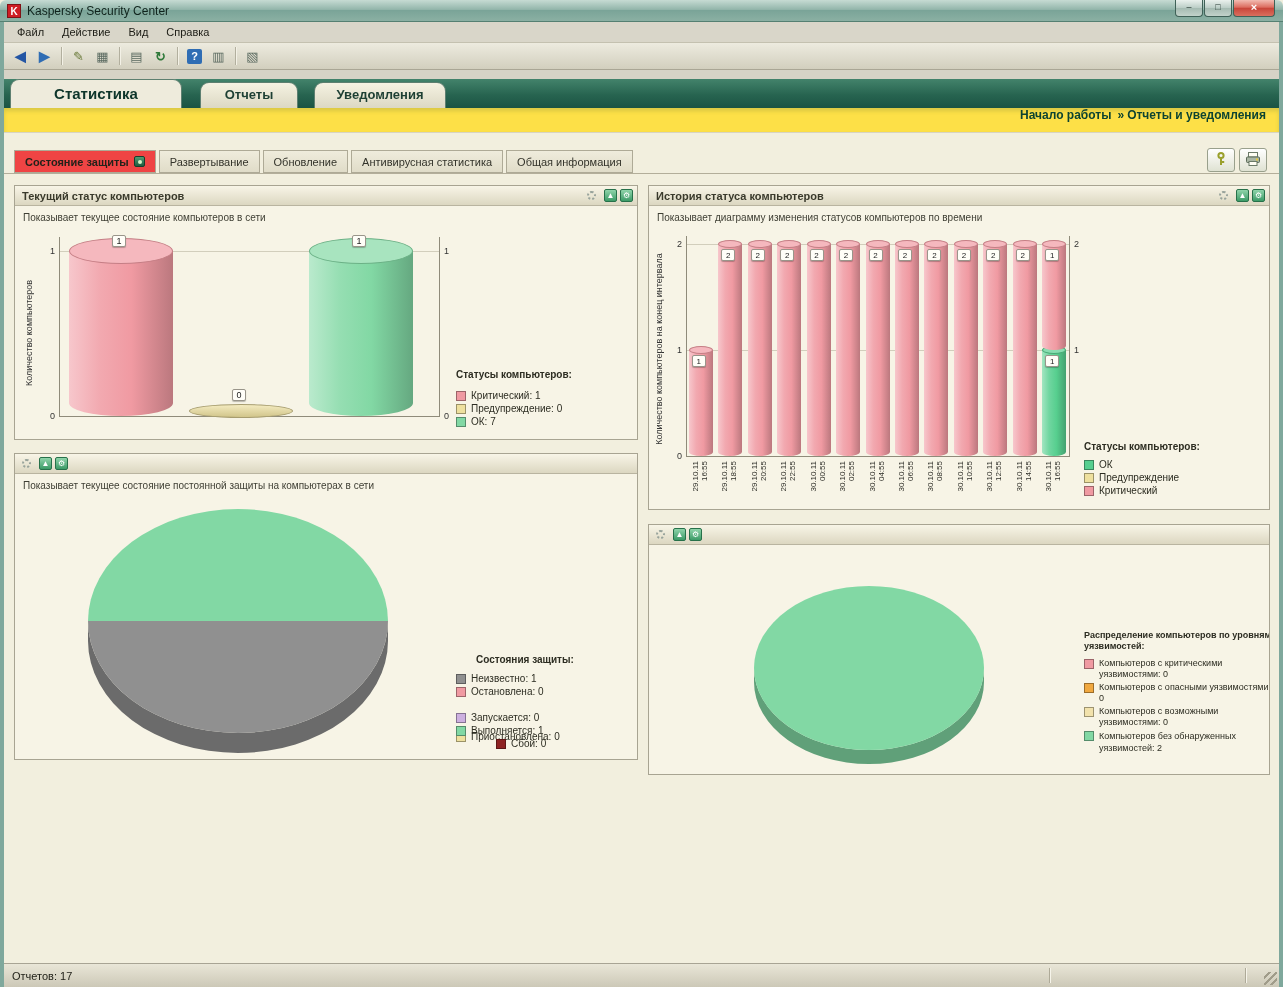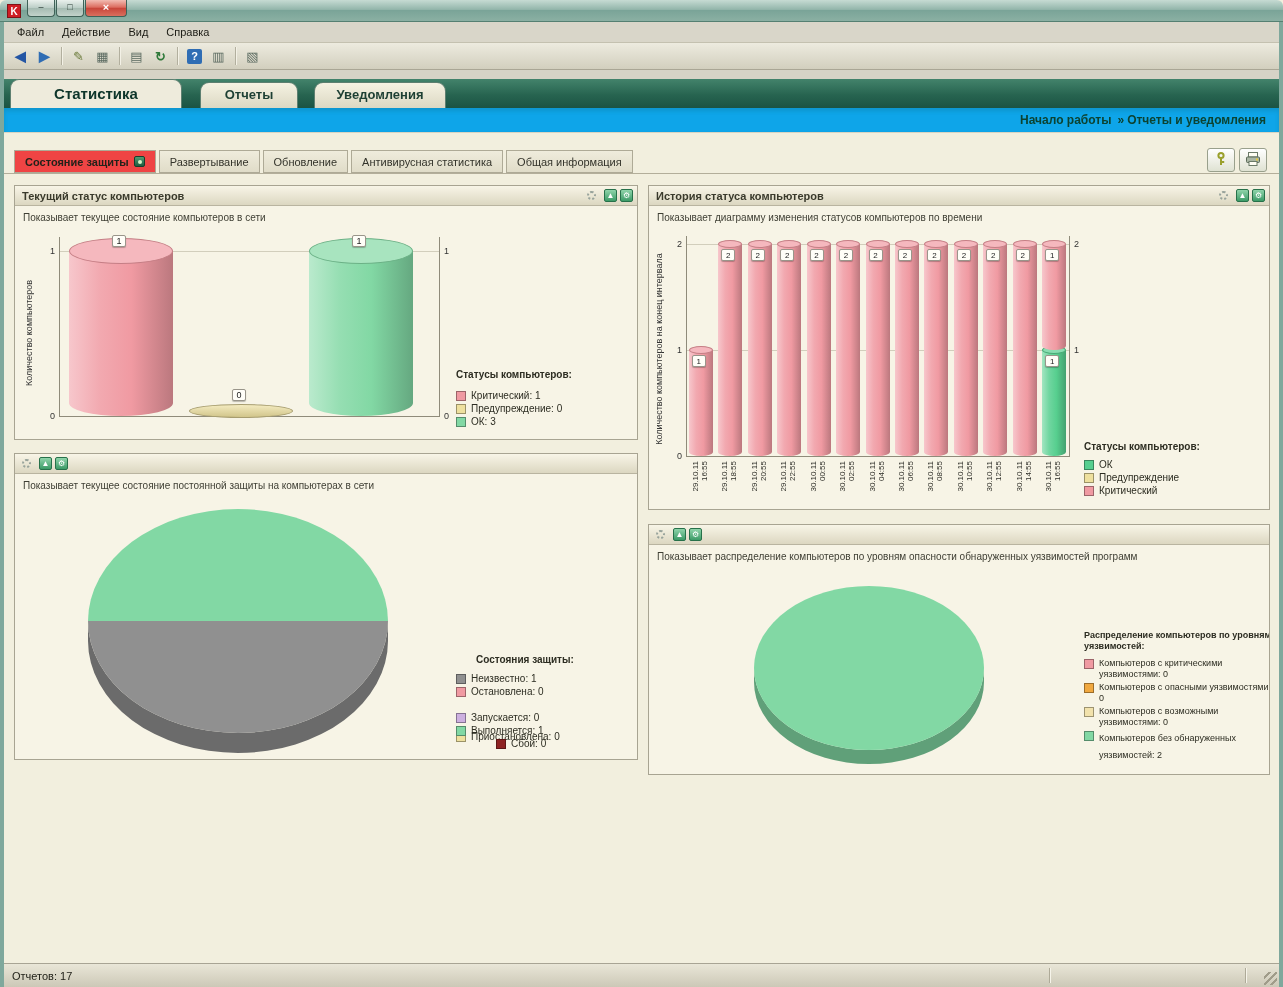--- a/index.html
+++ b/index.html
@@ -24,21 +24,21 @@
   .tb-btn { min-width:23px; height:22px; border:1px solid transparent; border-radius:2px; display:flex; align-items:center; justify-content:center; font-size:13px; background:transparent; }
   .tb-sep { width:1px; height:18px; background:#b2af9e; box-shadow:1px 0 0 #f3f1e6; margin:0 4px; }
 
   
   .tabstrip { position:relative; height:38px; background:#d6d3c6; }
   .greenband { position:absolute; left:0; right:0; bottom:0; height:29px; background:linear-gradient(180deg,#43836b 0%,#276450 55%,#1b5343 100%); }
   .tab { position:absolute; bottom:0; background:linear-gradient(180deg,#f5f2e2,#dcd8c3); border:1px solid #5d7f70; border-bottom:none; border-radius:9px 9px 0 0; text-align:center; color:#1d3f33; font-weight:bold; cursor:default; }
   .tab.active { background:#eeebdc; color:#0d352a; z-index:2; }
 
   
-  .crumbrow { height:25px; background:#0ea5e9; border-bottom:1px solid #d8d4c2; box-shadow:inset 0 3px 4px rgba(15,60,45,0.15); display:flex; align-items:center; justify-content:flex-end; padding-right:13px; font-size:12px; font-weight:bold; color:#0c4331; }
+  .crumbrow { height:25px; background:#fde047; border-bottom:1px solid #d8d4c2; box-shadow:inset 0 3px 4px rgba(15,60,45,0.15); display:flex; align-items:flex-start; justify-content:flex-end; padding-right:13px; font-size:12px; font-weight:bold; color:#0c4331; }
   .crumb-link { cursor:pointer; }
   .crumb-sep { margin:0 3px 0 6px; }
   .spacer { height:17px; background:#f2efde; }
 
   
   .subtabrow { position:relative; height:24px; border-bottom:1px solid #b3ae9a; display:flex; align-items:flex-end; padding-left:10px; background:#f2efde; }
   .subtab { display:inline-flex; align-items:center; gap:5px; margin-right:3px; padding:0 10px; height:23px; border:1px solid #aeaa96; background:linear-gradient(180deg,#efecdc,#e0dcc8); font-size:11px; color:#33332a; cursor:default; }
   .subtab.active { background:#ef4444; font-weight:bold; color:#22221a; }
   .subtab-badge { width:11px; height:11px; border-radius:2px; background:linear-gradient(180deg,#4f9b72,#1f5c40); border:1px solid #143f2c; display:inline-block; position:relative; }
   .subtab-badge:after { content:""; position:absolute; left:3px; top:3px; width:4px; height:4px; background:#d8f2c8; border-radius:50%; }
@@ -58,20 +58,21 @@
   .statusbar { position:relative; height:24px; background:linear-gradient(180deg,#e9e6d7,#ccc8b7); border-top:1px solid #a8a494; display:flex; align-items:center; padding-left:8px; font-size:11px; color:#23231b; }
   .sb-sep { position:absolute; top:4px; bottom:4px; width:1px; background:#aeaa98; box-shadow:1px 0 0 #f6f4ea; }
   .grip { position:absolute; right:2px; bottom:2px; width:13px; height:13px; background:repeating-linear-gradient(135deg, transparent 0 3px, #a09c8a 3px 5px); }
 </style>
 </head>
 <body>
 
 <div class="window">
   <div class="titlebar">
     <div class="app-icon">K</div>
+    <div class="title">Kaspersky Security Center</div>
     <div class="win-btns">
       <div class="win-btn">–</div>
       <div class="win-btn">□</div>
       <div class="win-btn close">×</div>
     </div>
   </div>
 
   <div class="frame">
     <div class="menubar" id="menubar">
         <div class="menu-item">Файл</div>
@@ -196,21 +197,21 @@
             <div class="leg-row" style="position: absolute; left: 441px; top: 166px; display: flex; align-items: center;">
               <div class="sw" style="width: 10px; height: 10px; flex: 0 0 10px; margin-right: 5px; margin-top: 0px; background: rgb(240, 154, 162); border: 1px solid rgb(156, 100, 105);"></div>
               <span style="font-size: 10px; line-height: 12px; color: rgb(45, 45, 34); white-space: nowrap;">Критический: 1</span>
             </div>
             <div class="leg-row" style="position: absolute; left: 441px; top: 179px; display: flex; align-items: center;">
               <div class="sw" style="width: 10px; height: 10px; flex: 0 0 10px; margin-right: 5px; margin-top: 0px; background: rgb(238, 224, 158); border: 1px solid rgb(155, 146, 103);"></div>
               <span style="font-size: 10px; line-height: 12px; color: rgb(45, 45, 34); white-space: nowrap;">Предупреждение: 0</span>
             </div>
             <div class="leg-row" style="position: absolute; left: 441px; top: 192px; display: flex; align-items: center;">
               <div class="sw" style="width: 10px; height: 10px; flex: 0 0 10px; margin-right: 5px; margin-top: 0px; background: rgb(130, 216, 164); border: 1px solid rgb(85, 140, 107);"></div>
-              <span style="font-size: 10px; line-height: 12px; color: rgb(45, 45, 34); white-space: nowrap;">ОК: 3</span>
+              <span style="font-size: 10px; line-height: 12px; color: rgb(45, 45, 34); white-space: nowrap;">ОК: 7</span>
             </div>
           </div>
       </div>
 
       <div class="panel" id="panel-1" style="left:10px; top:279px; width:624px; height:307px;">
         <div class="panel-h">
           <span class="spinner"></span>
           <button class="ph-btn"><span>▲</span></button>
           <button class="ph-btn"><span>⚙</span></button>
         </div>
@@ -352,42 +353,41 @@
             </div>
           </div>
       </div>
 
       <div class="panel" id="panel-3" style="left:644px; top:350px; width:622px; height:251px;">
         <div class="panel-h">
           <span class="spinner"></span>
           <button class="ph-btn"><span>▲</span></button>
           <button class="ph-btn"><span>⚙</span></button>
         </div>
-        <div class="panel-sub">Показывает распределение компьютеров по уровням опасности обнаруженных уязвимостей программ</div>
         <div class="chart-area" id="chart-3">
             <svg style="position:absolute;left:0;top:0;width:100%;height:100%;overflow:visible;">
               <path d="M 335 105 A 115 82 0 0 1 105 105 L 105 119.0 A 115 82 0 0 0 335 119.0 Z" fill="rgb(96,160,121)"></path>
               <ellipse cx="220" cy="105" rx="115" ry="82" fill="#82d8a4"></ellipse>
             </svg>
             <div class="leg-title" style="position: absolute; left: 435px; top: 67px; font-size: 9px; font-weight: bold; color: rgb(45, 45, 34); width: 205px; line-height: 11px; white-space: normal;">Распределение компьютеров по уровням уязвимостей:</div>
             <div class="leg-row" style="position: absolute; left: 435px; top: 95px; display: flex; align-items: flex-start;">
               <div class="sw" style="width: 10px; height: 10px; flex: 0 0 10px; margin-right: 5px; margin-top: 1px; background: rgb(240, 154, 162); border: 1px solid rgb(156, 100, 105);"></div>
               <span style="font-size: 9px; line-height: 11px; color: rgb(45, 45, 34); width: 178px; white-space: normal;">Компьютеров с критическими уязвимостями: 0</span>
             </div>
             <div class="leg-row" style="position: absolute; left: 435px; top: 119px; display: flex; align-items: flex-start;">
               <div class="sw" style="width: 10px; height: 10px; flex: 0 0 10px; margin-right: 5px; margin-top: 1px; background: rgb(240, 168, 64); border: 1px solid rgb(156, 109, 42);"></div>
               <span style="font-size: 9px; line-height: 11px; color: rgb(45, 45, 34); width: 178px; white-space: normal;">Компьютеров с опасными уязвимостями: 0</span>
             </div>
             <div class="leg-row" style="position: absolute; left: 435px; top: 143px; display: flex; align-items: flex-start;">
               <div class="sw" style="width: 10px; height: 10px; flex: 0 0 10px; margin-right: 5px; margin-top: 1px; background: rgb(242, 226, 172); border: 1px solid rgb(157, 147, 112);"></div>
               <span style="font-size: 9px; line-height: 11px; color: rgb(45, 45, 34); width: 178px; white-space: normal;">Компьютеров с возможными уязвимостями: 0</span>
             </div>
             <div class="leg-row" style="position: absolute; left: 435px; top: 167px; display: flex; align-items: flex-start;">
               <div class="sw" style="width: 10px; height: 10px; flex: 0 0 10px; margin-right: 5px; margin-top: 1px; background: rgb(130, 216, 164); border: 1px solid rgb(85, 140, 107);"></div>
-              <span style="font-size: 9px; line-height: 17px; color: rgb(45, 45, 34); width: 178px; white-space: normal;">Компьютеров без обнаруженных уязвимостей: 2</span>
+              <span style="font-size: 9px; line-height: 12px; color: rgb(45, 45, 34); width: 178px; white-space: normal;">Компьютеров без обнаруженных уязвимостей: 2</span>
             </div>
           </div>
       </div>
 
     </div>
 
     <div class="statusbar">
       <span>Отчетов: 17</span>
       <div class="sb-sep" style="left:1045px;"></div>
       <div class="sb-sep" style="left:1241px;"></div>

